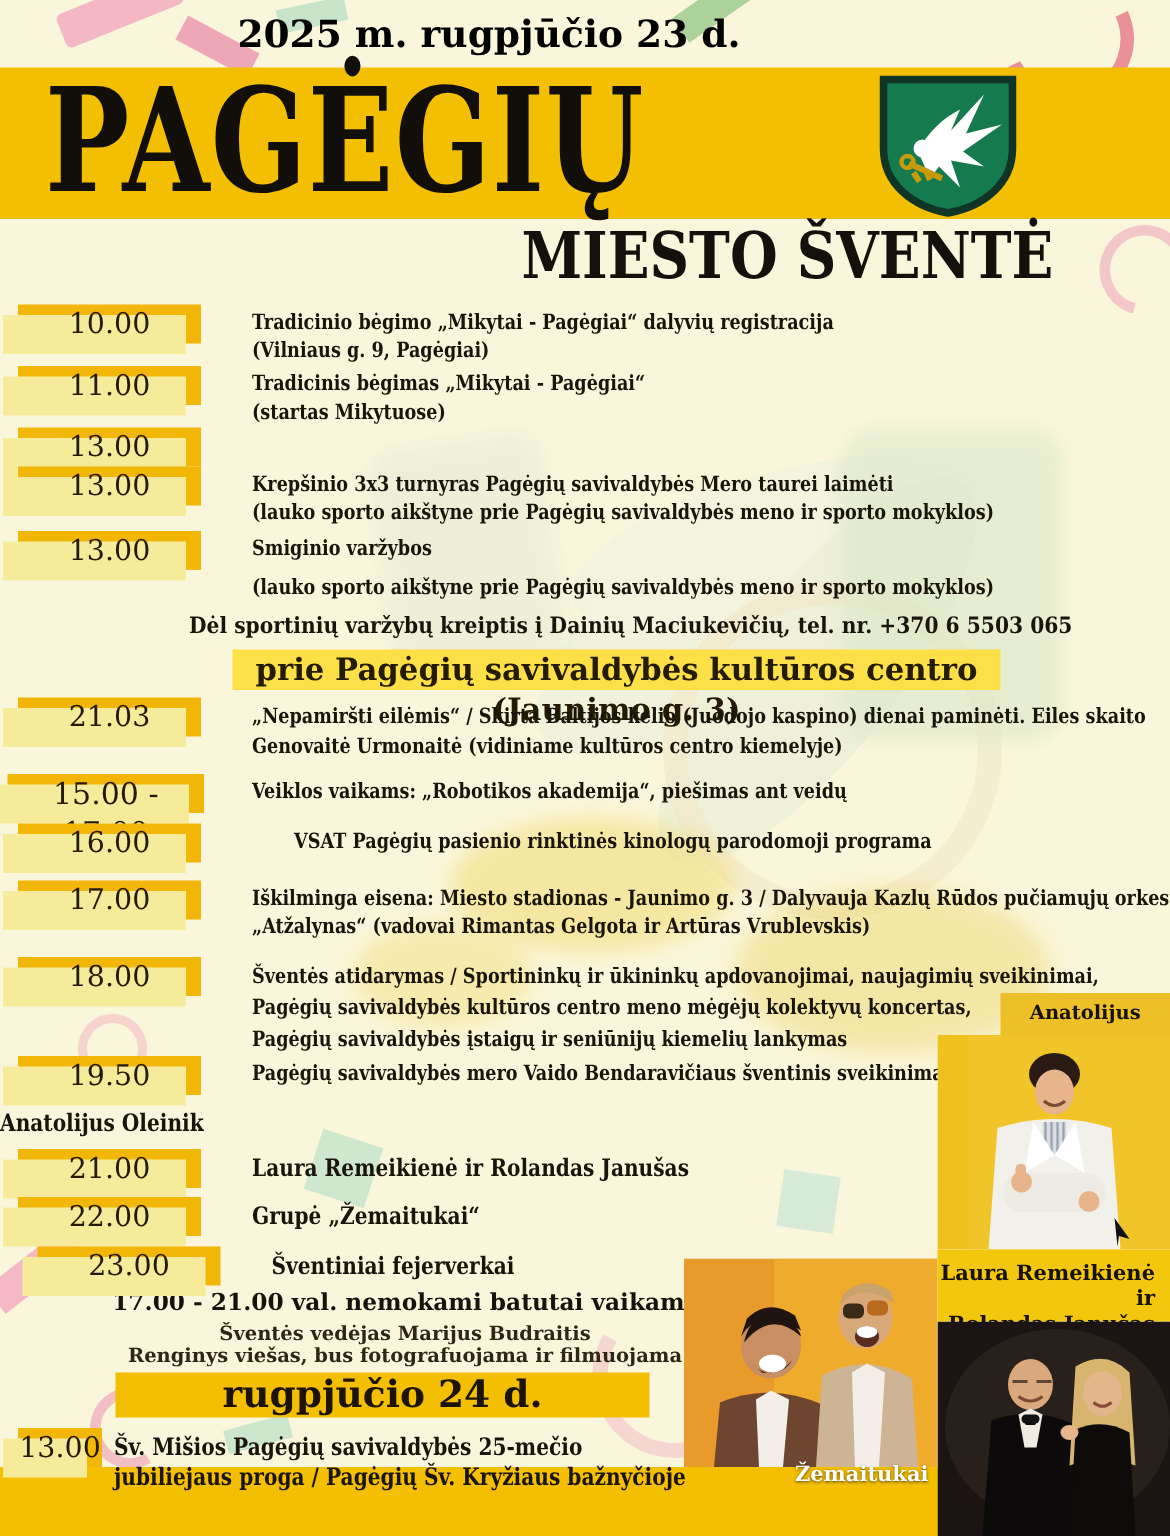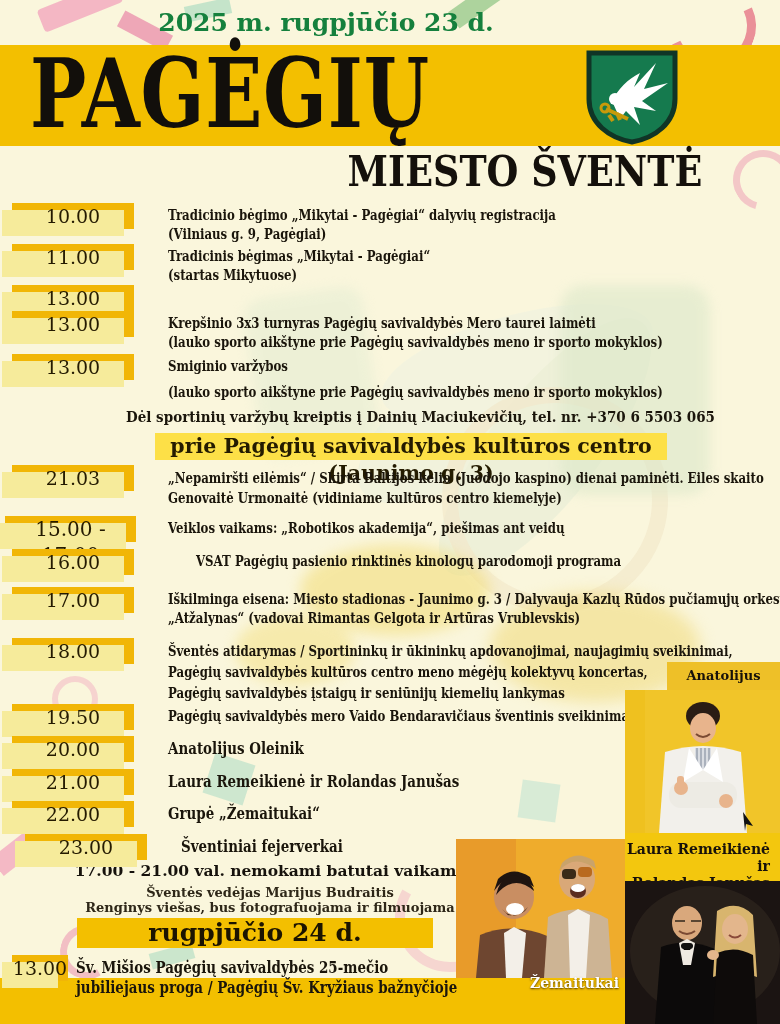--- a/index.html
+++ b/index.html
@@ -1,21 +1,21 @@
 <!DOCTYPE html>
 <html><head>
 <meta charset="utf-8">
 <style>
   html,body{margin:0;padding:0;background:#888;}
   .poster{position:relative;width:780px;height:1024px;background:#FAF6DC;overflow:hidden;
           font-family:"DejaVu Serif","Liberation Serif",serif;color:#1A150B;}
   .dec{position:absolute;z-index:0;}
   
   .date-title{position:absolute;top:8px;left:0;width:652px;text-align:center;
-              font-size:25px;font-weight:bold;color:#15803d;z-index:2;}
+              font-size:25px;font-weight:bold;color:#000000;z-index:2;}
   .banner-main{position:absolute;top:45px;left:0;width:780px;height:101px;background:#F3BF00;z-index:2;}
   .city-title{position:absolute;left:30px;top:-6px;font-size:96px;line-height:110px;font-weight:bold;
               color:#120F0B;transform:scaleX(.78);transform-origin:left center;white-space:nowrap;letter-spacing:1px;}
   .crest{position:absolute;left:582px;top:4px;width:100px;height:96px;}
   .subtitle{position:absolute;top:146px;left:0;width:702px;text-align:right;z-index:2;}
   .subtitle span{display:inline-block;font-size:43px;font-weight:bold;color:#14100B;
                  transform:scaleX(.85);transform-origin:right center;white-space:nowrap;}
   
   .schedule{position:absolute;top:200px;left:0;width:780px;z-index:2;}
   .row{display:flex;align-items:flex-start;}
@@ -198,23 +198,20 @@
     </div>
     <div class="row" style="margin-bottom:6px;">
       <div class="chipcol">
           <div class="chip">19.50</div>
         </div>
       <div class="evt">
           <div class="ln">Pagėgių savivaldybės mero Vaido Bendaravičiaus šventinis sveikinimas</div>
         </div>
     </div>
     <div class="row" style="margin-bottom:7px;">
-      <div class="chipcol">
-          <div class="chip">20.00</div>
-        </div>
       <div class="evt">
           <div class="ln ln-lg">Anatolijus Oleinik</div>
         </div>
     </div>
     <div class="row" style="margin-bottom:6px;">
       <div class="chipcol">
           <div class="chip">21.00</div>
         </div>
       <div class="evt">
           <div class="ln ln-lg">Laura Remeikienė ir Rolandas Janušas</div>

